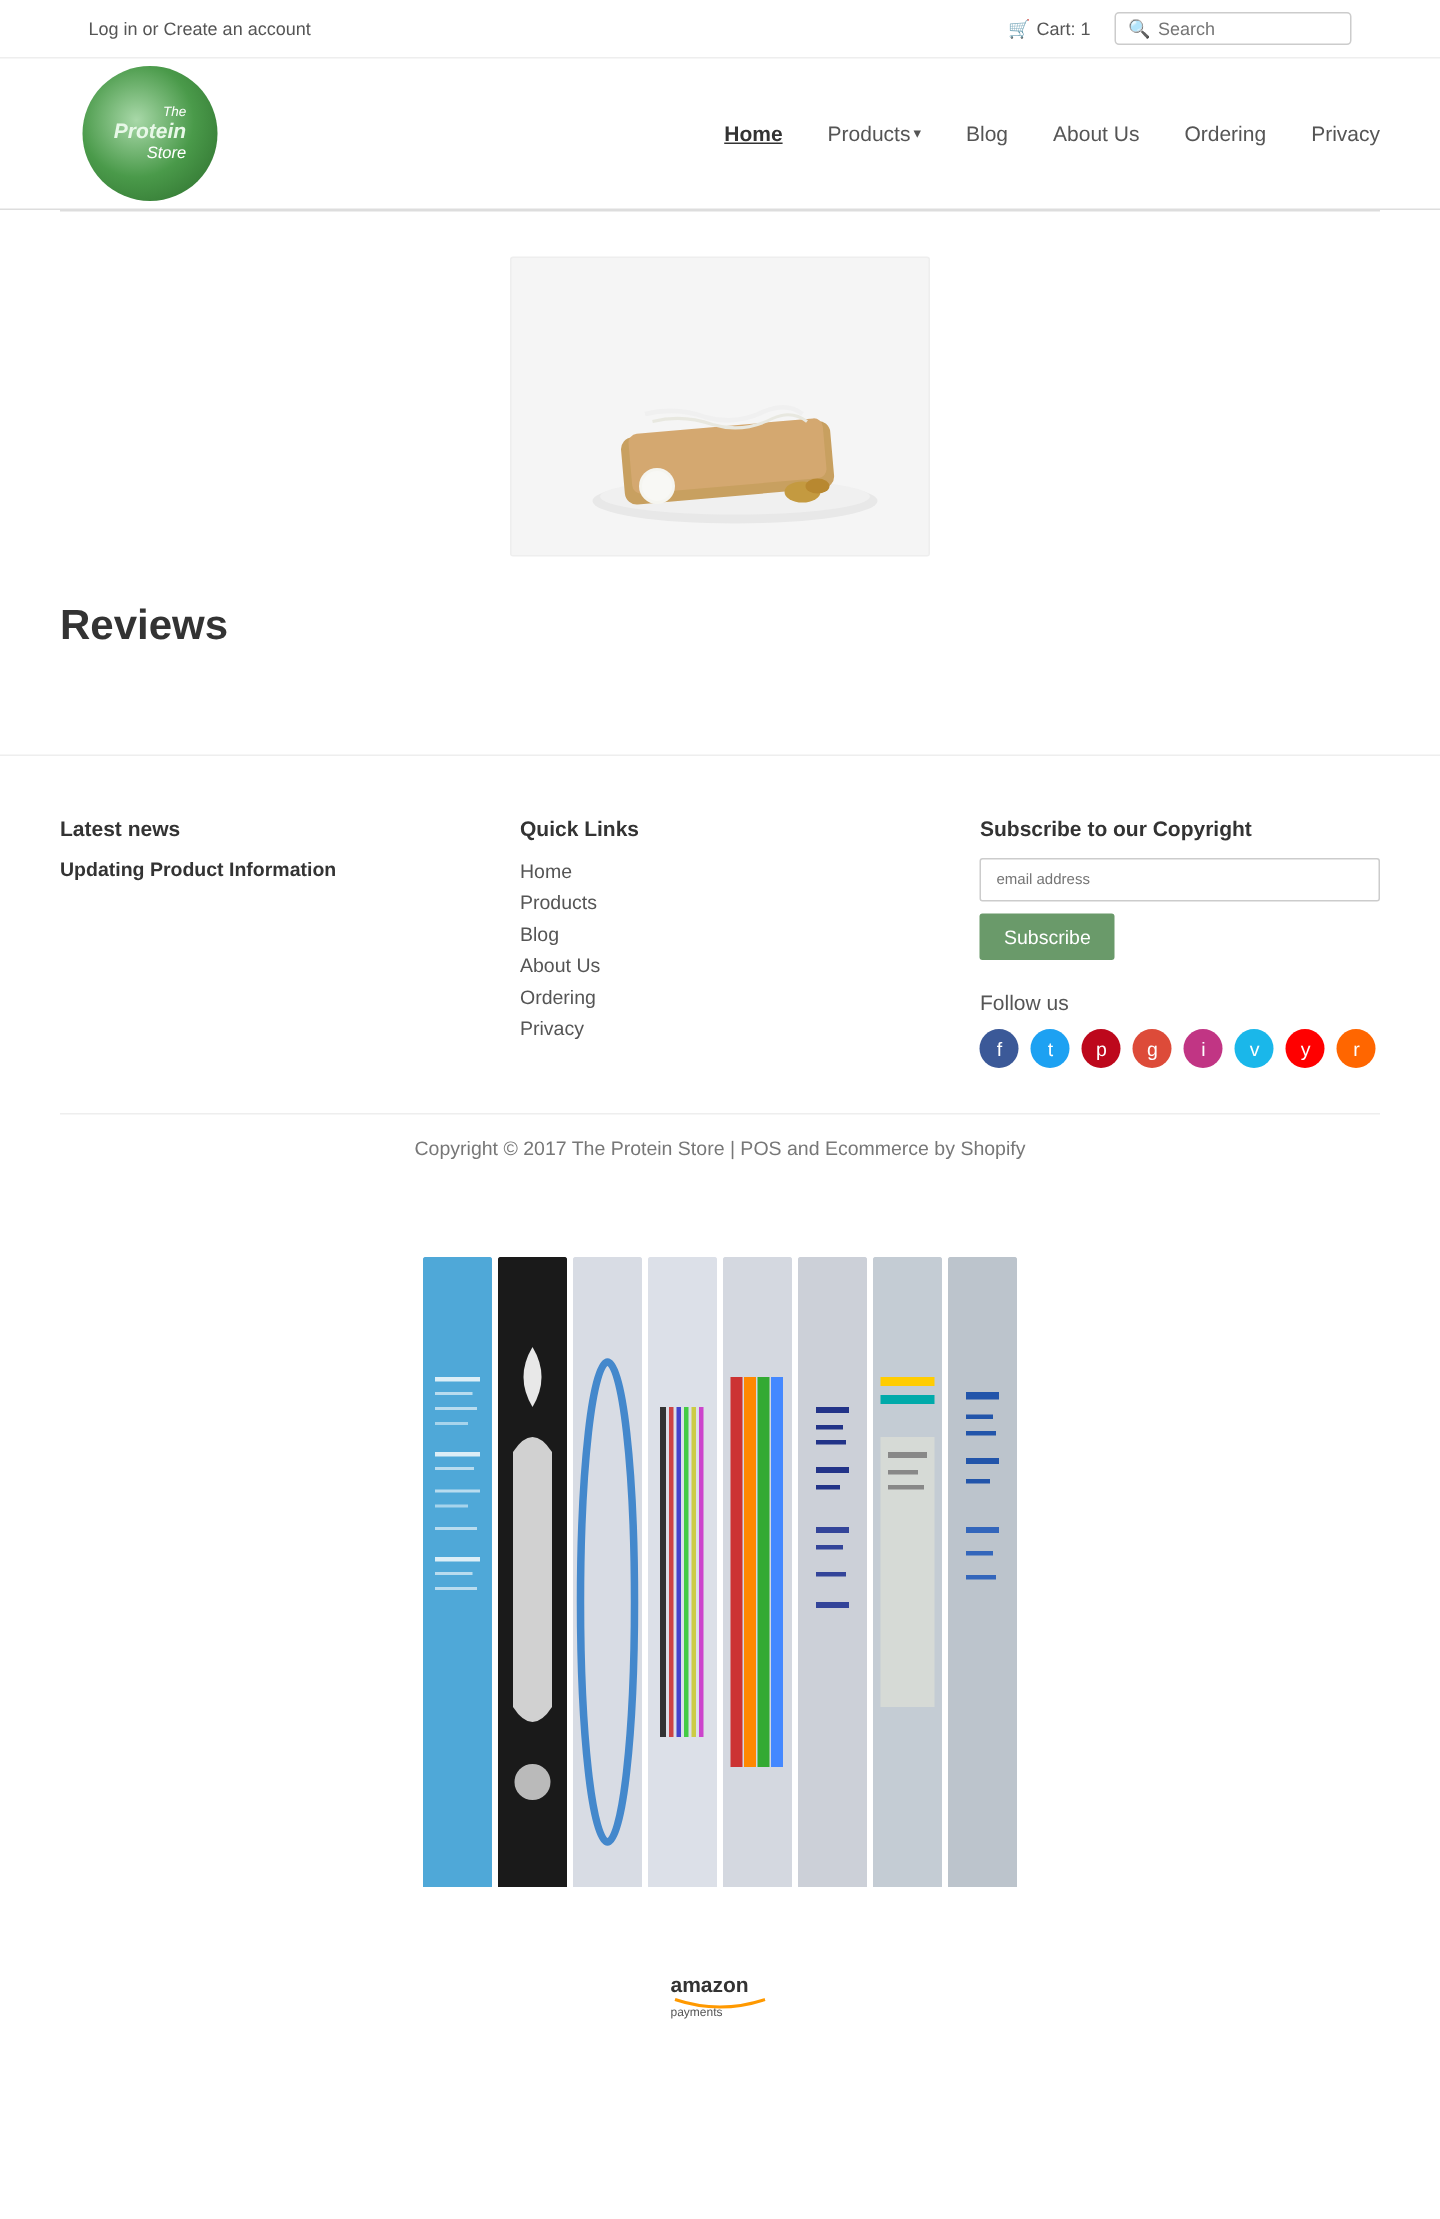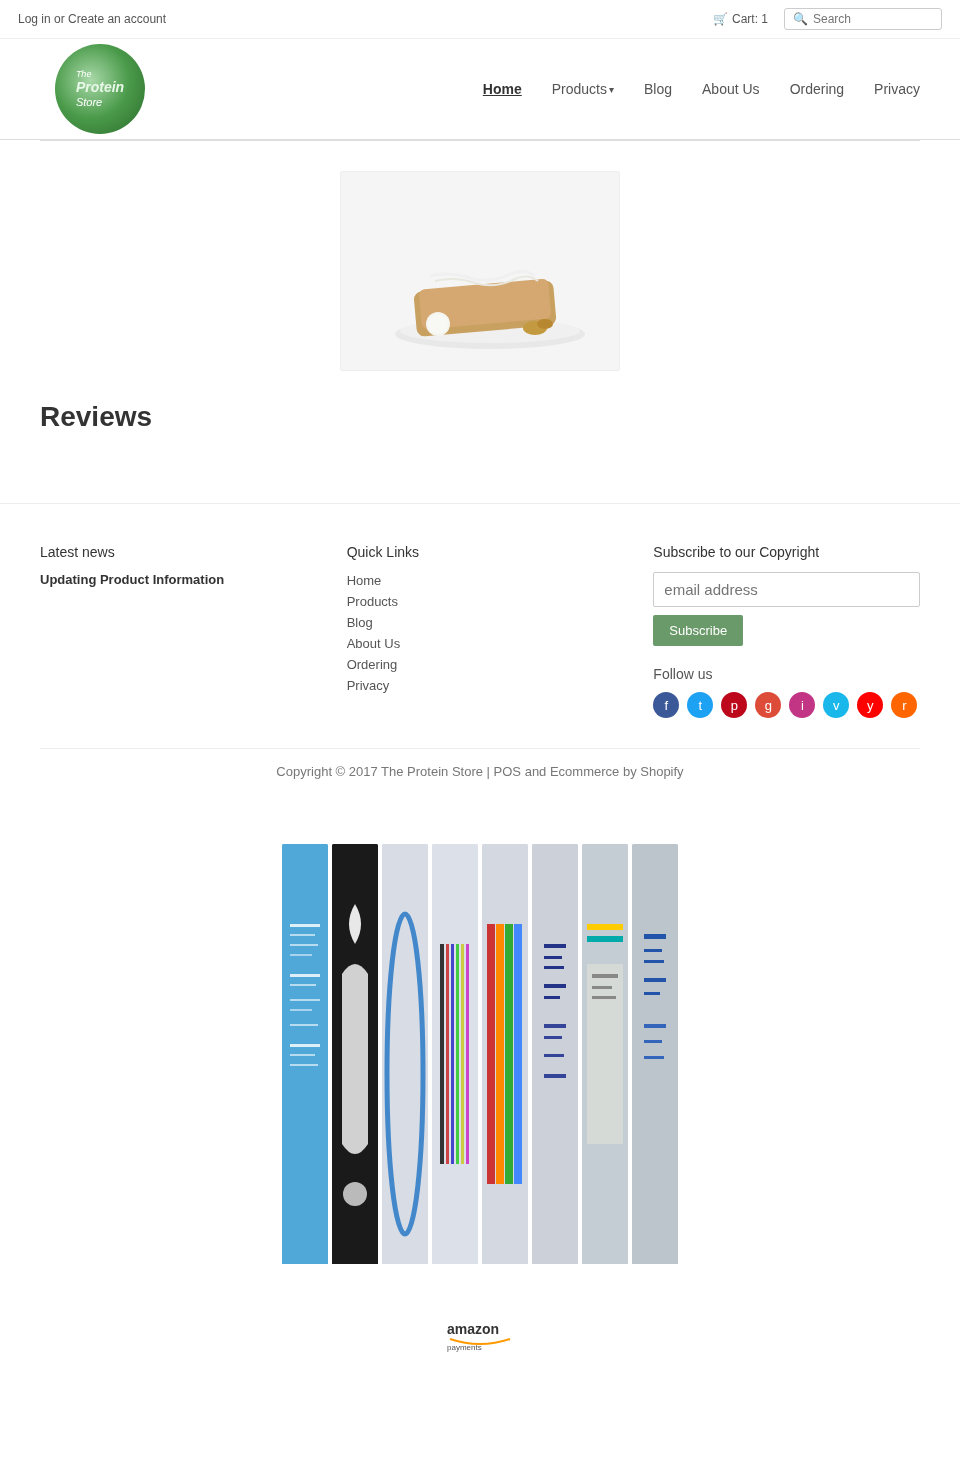--- a/index.html
+++ b/index.html
@@ -3,21 +3,21 @@
   <meta charset="utf-8">
   <style>
     * { margin: 0; padding: 0; box-sizing: border-box; }
     body { font-family: Arial, sans-serif; font-size: 14px; color: #333; background: #fff; width: 960px; }
 
     
     .top-bar {
       display: flex;
       justify-content: space-between;
       align-items: center;
-      padding: 8px 18px;
+      padding: 8px 59px;
       border-bottom: 1px solid #eee;
       font-size: 12px;
       color: #555;
     }
     .top-bar-left a { color: #555; text-decoration: none; }
     .top-bar-right {
       display: flex;
       align-items: center;
       gap: 16px;
     }
@@ -67,21 +67,21 @@
       background: radial-gradient(circle at 40% 40%, #a8d8a8, #4a9a4a 50%, #2a6a2a);
       display: flex;
       align-items: center;
       justify-content: center;
       position: relative;
       overflow: hidden;
     }
     .logo-text {
       font-size: 11px;
       color: #fff;
-      text-align: left;
+      text-align: right;
       font-style: italic;
       line-height: 1.2;
     }
     .logo-text .the { font-size: 9px; }
     .logo-text .protein { font-size: 14px; font-weight: bold; color: #e8f8e8; }
     .logo-text .store { font-size: 11px; }
 
     nav {
       display: flex;
       align-items: center;
@@ -150,21 +150,21 @@
       margin-top: 30px;
     }
     .footer-columns {
       display: flex;
       gap: 40px;
       margin-bottom: 30px;
     }
     .footer-col { flex: 1; }
     .footer-col h3 {
       font-size: 14px;
-      font-weight: normal;
+      font-weight: bold;
       color: #333;
       margin-bottom: 12px;
     }
     .footer-col .news-title {
       font-size: 13px;
       font-weight: bold;
       color: #333;
       margin-bottom: 6px;
     }
     .footer-col p {
@@ -179,21 +179,21 @@
       color: #555;
       text-decoration: none;
     }
 
     
     .newsletter-input {
       width: 100%;
       padding: 8px 10px;
       border: 1px solid #ccc;
       border-radius: 2px;
-      font-size: 15px;
+      font-size: 10px;
       color: #999;
       margin-bottom: 8px;
     }
     .subscribe-btn {
       background: #6a9a6a;
       color: #fff;
       border: none;
       padding: 8px 16px;
       border-radius: 2px;
       font-size: 13px;

